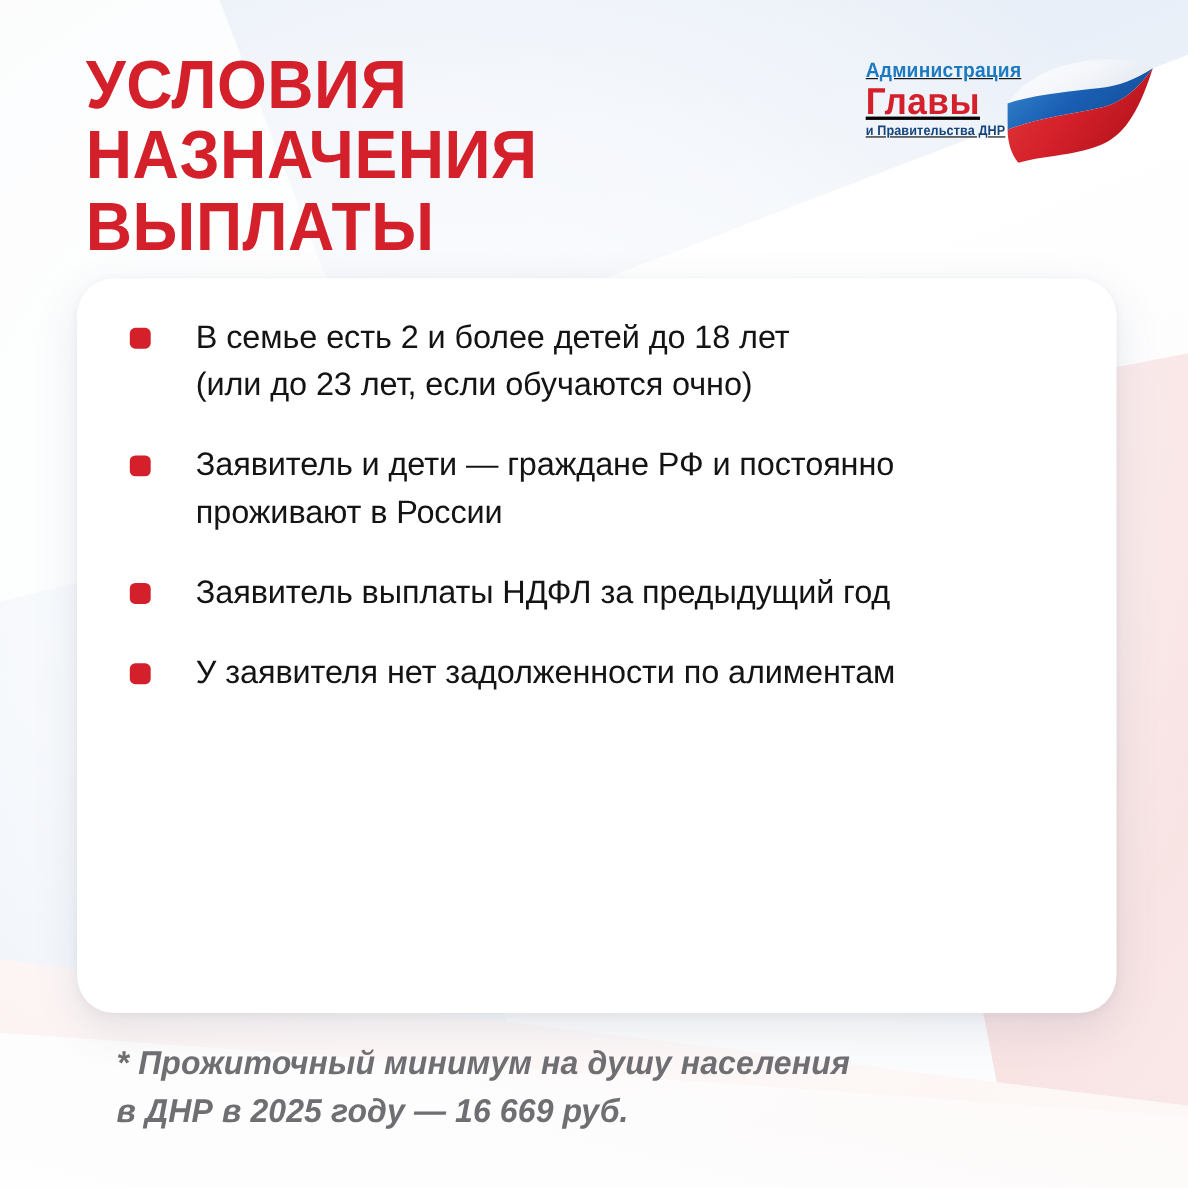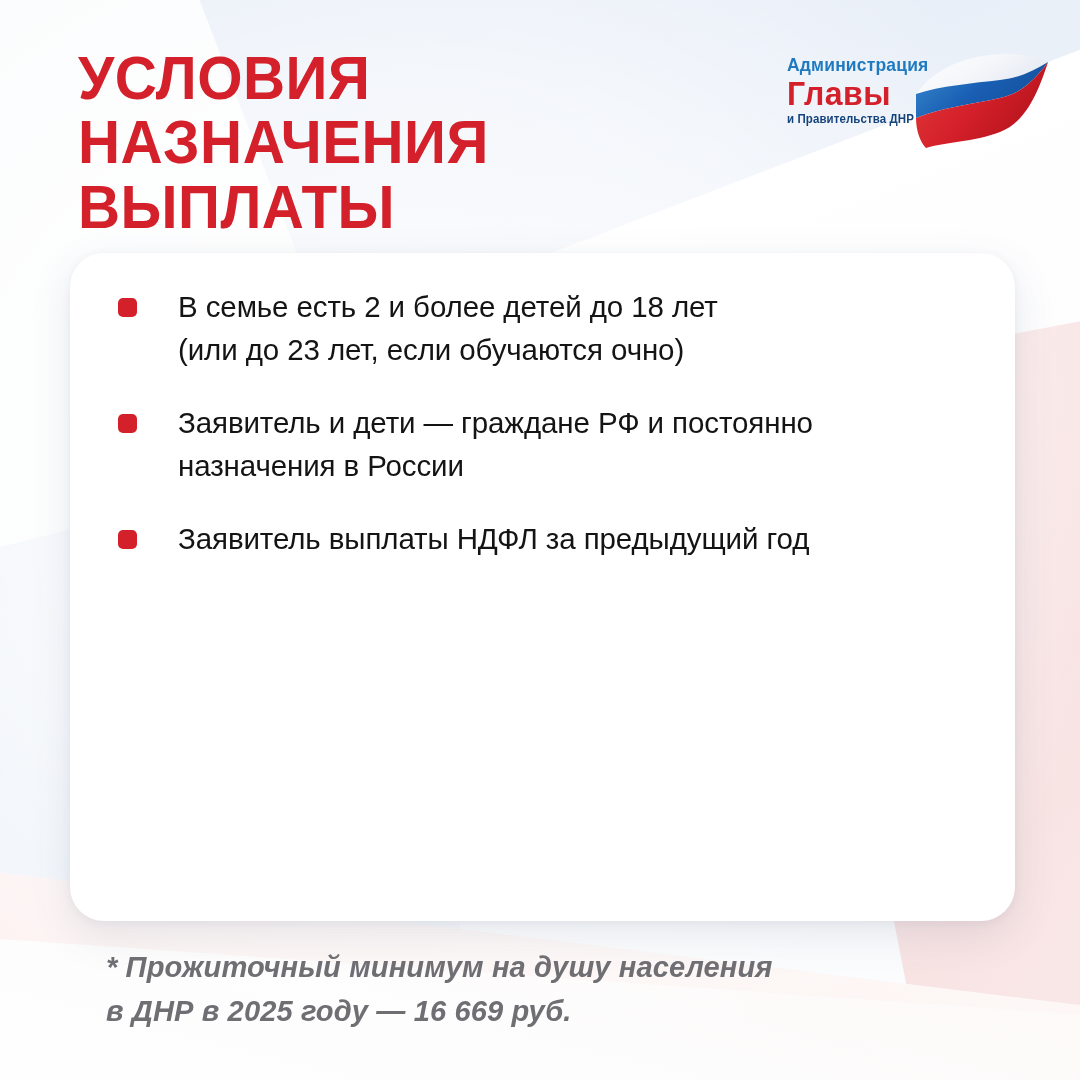--- a/index.html
+++ b/index.html
@@ -139,20 +139,21 @@
     height: 105px;
   }
 
   .logo-text {
     position: absolute;
     left: 0;
     top: 4px;
     width: 160px;
     text-align: left;
     z-index: 2;
+    text-decoration: underline;
   }
 
   .logo-line1 {
     display: block;
     font-family: "Liberation Sans Narrow", "Liberation Sans", sans-serif;
     font-size: 19px;
     font-weight: 700;
     letter-spacing: 0.2px;
     color: #1e7ac0;
     transform: scaleX(0.92);
@@ -331,30 +332,34 @@
 
       <li class="condition">
         <span class="bullet"></span>
         <span class="condition-text">В семье есть 2 и более детей до 18 лет
 (или до 23 лет, если обучаются очно)</span>
       </li>
 
       <li class="condition">
         <span class="bullet"></span>
         <span class="condition-text">Заявитель и дети — граждане РФ и постоянно
-назначения в России</span>
+проживают в России</span>
       </li>
 
 
 
       <li class="condition">
         <span class="bullet"></span>
         <span class="condition-text">Заявитель выплаты НДФЛ за предыдущий год</span>
       </li>
 
+      <li class="condition">
+        <span class="bullet"></span>
+        <span class="condition-text">У заявителя нет задолженности по алиментам</span>
+      </li>
 
     </ul>
   </div>
 
   <p class="footnote">* Прожиточный минимум на душу населения
 в ДНР в 2025 году — 16 669 руб.</p>
 
 </div>
 
 </body></html>

